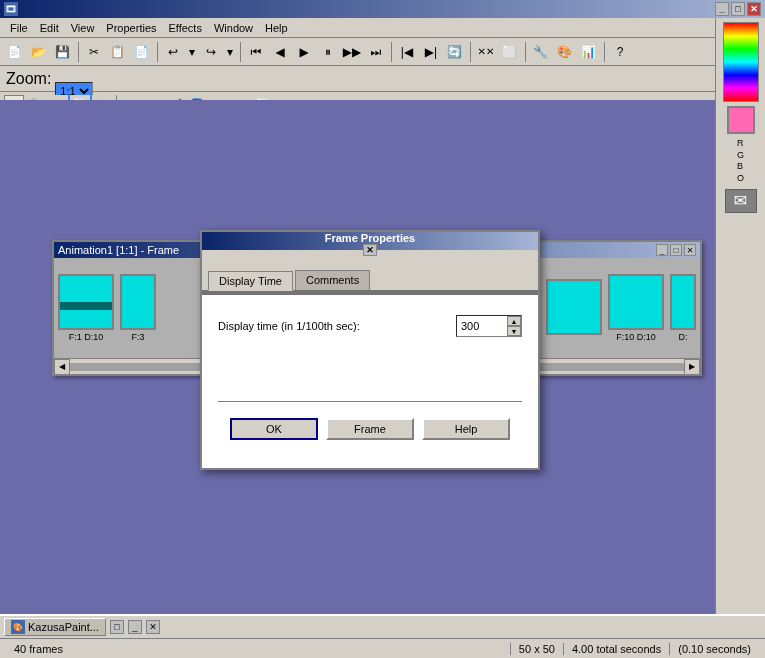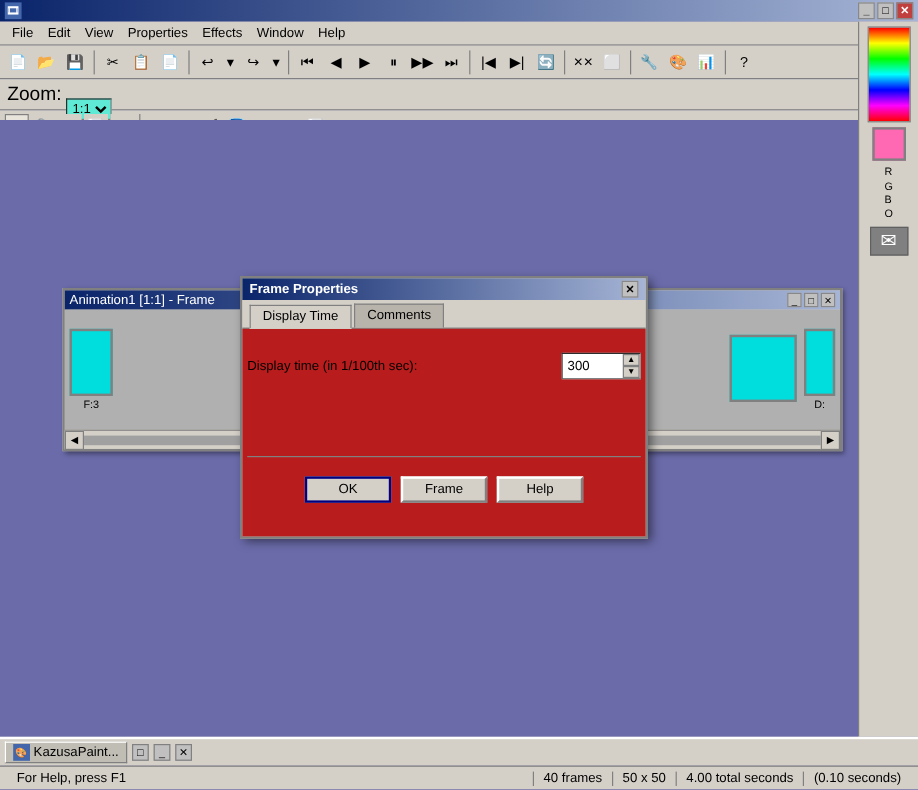--- a/index.html
+++ b/index.html
@@ -104,21 +104,21 @@
       border-bottom: 1px solid #808080;
     }
     .zoom-label {
       font-size: 16px;
       margin-right: 4px;
     }
     .zoom-select {
       font-size: 11px;
       height: 18px;
       border: 1px inset #808080;
-      background: #5eead4;
+      background: #3b82f6;
       margin-top: 24px;
     }
 
     
     .tools-bar {
       background: #d4d0c8;
       height: 26px;
       display: flex;
       align-items: center;
       padding: 2px 4px;
@@ -285,35 +285,36 @@
     .dialog-title {
       background: linear-gradient(to right, #0a246a, #a6b5d6);
       color: white;
       height: 18px;
       display: flex;
       align-items: center;
       justify-content: space-between;
       padding: 0 6px;
       font-size: 11px;
       font-weight: bold;
+      flex-direction: column;
     }
     .dialog-close-btn {
       width: 14px;
       height: 14px;
       background: #c0c0c0;
       border: 1px solid #888;
       display: flex; align-items: center; justify-content: center;
       font-size: 9px;
       color: #000;
       cursor: pointer;
     }
     .dialog-tabs {
       display: flex;
-      border-bottom: 1px solid #737373;
-      padding-top: 3px;
+      border-bottom: 5px solid #737373;
+      padding-top: 20px;
       padding-left: 6px;
       background: #d4d0c8;
     }
     .dialog-tab {
       padding: 3px 10px;
       border: 1px solid #808080;
       border-bottom: none;
       background: #d4d0c8;
       cursor: pointer;
       font-size: 11px;
@@ -323,22 +324,22 @@
       background: #d4d0c8;
       border-bottom: 1px solid #d4d0c8;
       position: relative;
       top: 1px;
       z-index: 1;
     }
     .dialog-tab:not(.active) {
       background: #b8b4ac;
     }
     .dialog-content {
-      padding: 20px 4px;
-      background: #b91c1c;
+      padding: 20px 16px;
+      background: #ffffff;
     }
     .dialog-field {
       display: flex;
       align-items: center;
       gap: 8px;
       margin-bottom: 16px;
     }
     .dialog-field label {
       font-size: 11px;
       flex: 1;
@@ -377,21 +378,21 @@
       background: #808080;
       margin: 8px 0;
     }
     .dialog-buttons {
       display: flex;
       justify-content: center;
       gap: 8px;
       padding: 8px 0;
     }
     .dialog-btn {
-      width: 72px;
+      width: 88px;
       height: 22px;
       background: #d4d0c8;
       border: 2px solid #808080;
       border-top-color: #ffffff;
       border-left-color: #ffffff;
       font-size: 11px;
       cursor: pointer;
       display: flex; align-items: center; justify-content: center;
     }
     .dialog-btn.default-btn {
@@ -582,32 +583,42 @@
       <span>Animation1 [1:1] - Frame</span>
       <div class="anim-title-buttons">
         <div class="anim-tb-btn">_</div>
         <div class="anim-tb-btn">□</div>
         <div class="anim-tb-btn">✕</div>
       </div>
     </div>
 
     <div class="frame-strip">
 
+      <div class="frame-item">
+        <div class="frame-thumb cyan-bg">
+          <div class="frame-line"></div>
+        </div>
+        <div class="frame-label">F:1 D:10</div>
+      </div>
 
 
       <div class="frame-item" style="min-width:40px;">
         <div class="frame-thumb cyan-bg" style="width:36px;"></div>
         <div class="frame-label">F:3</div>
       </div>
 
       <div style="flex:1;"></div>
 
       <div class="frame-item">
         <div class="frame-thumb cyan-bg"></div>
         <div class="frame-label"></div>
+      </div>
+      <div class="frame-item">
+        <div class="frame-thumb cyan-bg"></div>
+        <div class="frame-label">F:10 D:10</div>
       </div>
       <div class="frame-item" style="min-width:30px;">
         <div class="frame-thumb cyan-bg" style="width:26px;"></div>
         <div class="frame-label">D:</div>
       </div>
     </div>
 
     <div class="anim-scrollbar">
       <div class="scroll-btn">◀</div>
       <div class="scroll-track"></div>
@@ -668,18 +679,17 @@
   <div class="taskbar-item">
     <div class="taskbar-icon">🎨</div>
     <span>KazusaPaint...</span>
   </div>
   <div class="taskbar-close">□</div>
   <div class="taskbar-close">_</div>
   <div class="taskbar-close">✕</div>
 </div>
 
 <div class="status-bar">
-  <div class="status-section">For Help, press F1</div>
   <div class="status-section">40 frames</div>
   <div class="status-section">50 x 50</div>
   <div class="status-section">4.00 total seconds</div>
   <div class="status-section" style="border-right:none;">(0.10 seconds)</div>
 </div>
 
 </body></html>

